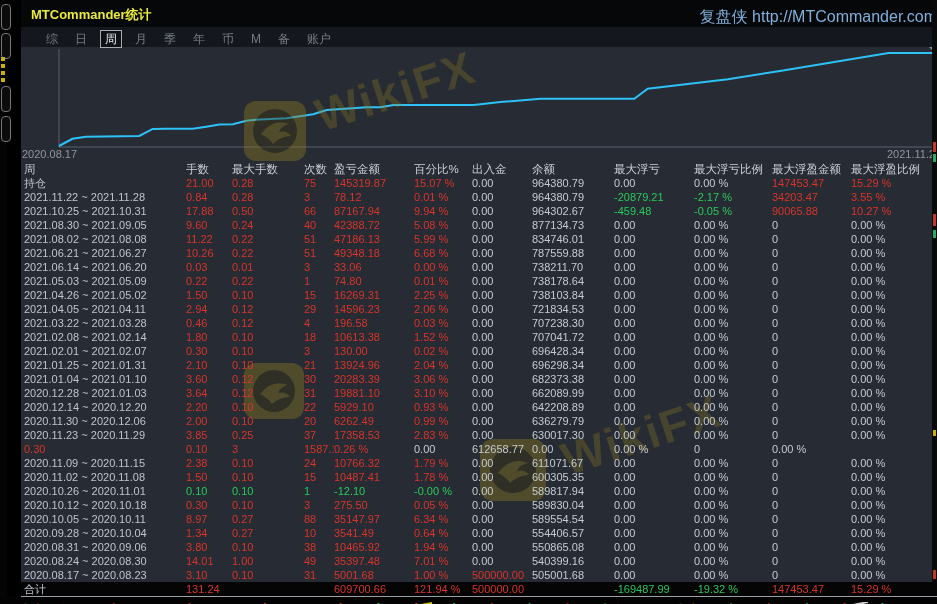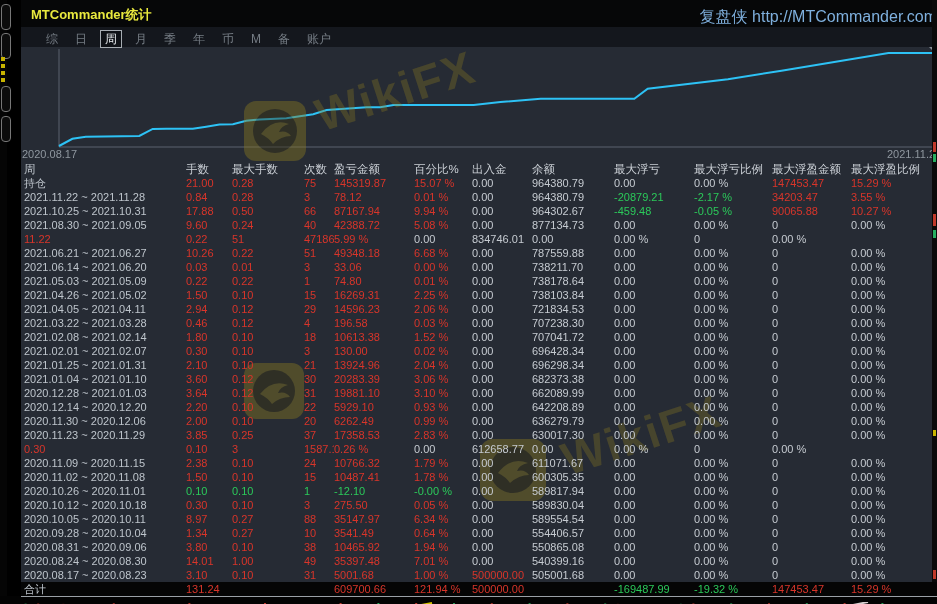--- a/index.html
+++ b/index.html
@@ -188,20 +188,21 @@
           <span class="c r">42388.72</span>
           <span class="c r">5.08 %</span>
           <span class="c w">0.00</span>
           <span class="c w">877134.73</span>
           <span class="c w">0.00</span>
           <span class="c w">0.00 %</span>
           <span class="c w">0</span>
           <span class="c w">0.00 %</span>
         </div>
         <div class="trow">
+          <span class="c date">2021.08.02 ~ 2021.08.08</span>
           <span class="c r">11.22</span>
           <span class="c r">0.22</span>
           <span class="c r">51</span>
           <span class="c r">47186.13</span>
           <span class="c r">5.99 %</span>
           <span class="c w">0.00</span>
           <span class="c w">834746.01</span>
           <span class="c w">0.00</span>
           <span class="c w">0.00 %</span>
           <span class="c w">0</span>

